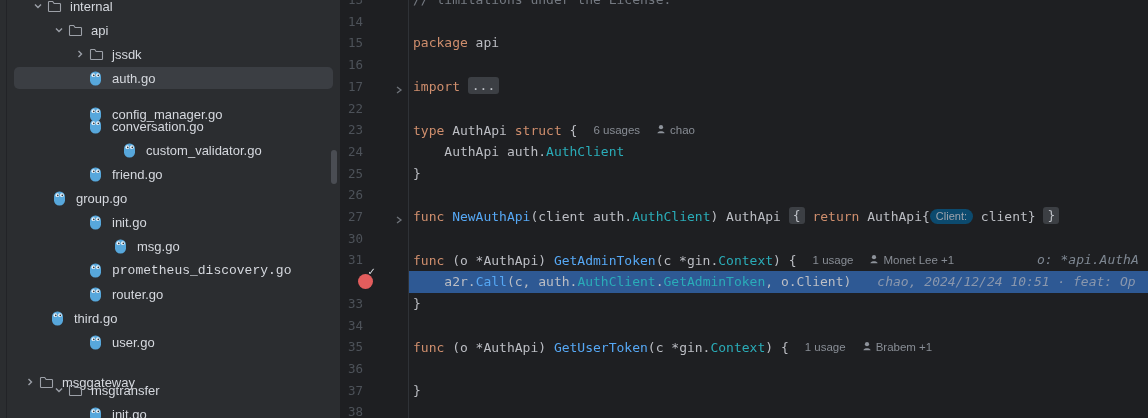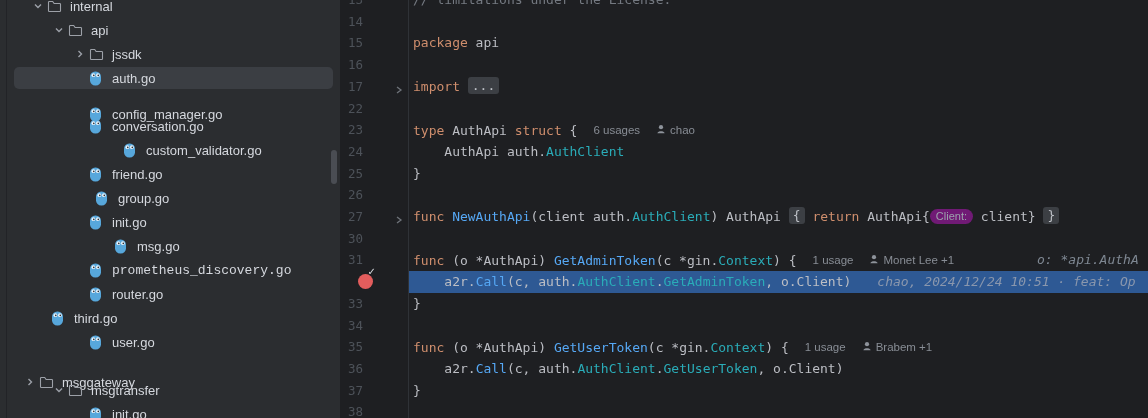--- a/index.html
+++ b/index.html
@@ -62,21 +62,21 @@
   .tk-kw{color:var(--c-keyword);}
   .tk-fn{color:var(--c-function);}
   .tk-ty{color:var(--c-type);}
   .tk-df{color:var(--c-text);}
   .tk-cmt{color:var(--c-comment);}
   .tk-box{
     display:inline-block;background:var(--c-fold_bg);border-radius:3px;
     padding:0 4px;line-height:17px;color:#BDC0C6;vertical-align:1px;
   }
   .tk-pill{
-    display:inline-block;background:#701a75;border-radius:8px;
+    display:inline-block;background:#0c4a6e;border-radius:8px;
     padding:0 6px;line-height:15px;color:#9DA3AD;vertical-align:1.5px;
     font-family:"Liberation Sans",sans-serif;font-size:11px;
   }
   .tk-usage{
     display:inline-block;margin-left:16px;color:var(--c-inlay);
     font-family:"Liberation Sans",sans-serif;font-size:11.5px;vertical-align:0.5px;
   }
   .tk-author{
     display:inline-flex;align-items:center;gap:4px;margin-left:16px;
     color:var(--c-inlay);font-family:"Liberation Sans",sans-serif;font-size:11.5px;
@@ -198,21 +198,21 @@
           <svg width="13" height="15" viewBox="0 0 13 15">
             <rect x="1" y="0.5" width="11" height="14" rx="5.2" fill="#57A7DB"></rect>
             <circle cx="4.4" cy="4.2" r="1.9" fill="#E8F2FA"></circle>
             <circle cx="8.9" cy="4.2" r="1.9" fill="#E8F2FA"></circle>
             <circle cx="4.8" cy="4.4" r="0.8" fill="#2A2E33"></circle>
             <circle cx="9.3" cy="4.4" r="0.8" fill="#2A2E33"></circle>
           </svg>
         </span>
         <span class="tree-label">friend.go</span>
       </div>
-      <div class="tree-row" style="top: 186px; padding-left: 76px;">
+      <div class="tree-row" style="top: 186px; padding-left: 34px;">
         <span class="tw-chev"></span>
         <span class="tw-icon">
           <svg width="13" height="15" viewBox="0 0 13 15">
             <rect x="1" y="0.5" width="11" height="14" rx="5.2" fill="#57A7DB"></rect>
             <circle cx="4.4" cy="4.2" r="1.9" fill="#E8F2FA"></circle>
             <circle cx="8.9" cy="4.2" r="1.9" fill="#E8F2FA"></circle>
             <circle cx="4.8" cy="4.4" r="0.8" fill="#2A2E33"></circle>
             <circle cx="9.3" cy="4.4" r="0.8" fill="#2A2E33"></circle>
           </svg>
         </span>
@@ -365,17 +365,17 @@
                 <circle cx="5" cy="3.2" r="2.1" fill="#8E939B"></circle>
                 <path d="M1.4 9.3 c0.6-2.6 6.6-2.6 7.2 0 z" fill="#8E939B"></path>
               </svg></span><span>Monet Lee +1</span></span></span></div>
       <div class="code-line exec" style="top: 271.1px;"><div class="bp"></div><span class="code-text"><span class="tk-df">    a2r.</span><span class="tk-fn">Call</span><span class="tk-df">(c, </span><span class="tk-df">auth.</span><span class="tk-ty">AuthClient</span><span class="tk-df">.</span><span class="tk-ty">GetAdminToken</span><span class="tk-df">, o.Client)</span><span class="tk-blame">chao, 2024/12/24 10:51 · feat: Op</span></span></div>
       <div class="code-line" style="top: 292.8px;"><span class="ln-num">33</span><span class="code-text"><span class="tk-df">}</span></span></div>
       <div class="code-line" style="top: 314.5px;"><span class="ln-num">34</span><span class="code-text"></span></div>
       <div class="code-line" style="top: 336.2px;"><span class="ln-num">35</span><span class="code-text"><span class="tk-kw">func</span><span class="tk-df"> (o *AuthApi) </span><span class="tk-fn">GetUserToken</span><span class="tk-df">(c *</span><span class="tk-df">gin.</span><span class="tk-ty">Context</span><span class="tk-df">) {</span><span class="tk-usage">1 usage</span><span class="tk-author"><span><svg width="10" height="10" viewBox="0 0 10 10">
                 <circle cx="5" cy="3.2" r="2.1" fill="#8E939B"></circle>
                 <path d="M1.4 9.3 c0.6-2.6 6.6-2.6 7.2 0 z" fill="#8E939B"></path>
               </svg></span><span>Brabem +1</span></span></span></div>
-      <div class="code-line" style="top: 357.9px;"><span class="ln-num">36</span><span class="code-text"><span class="tk-df">    a2r.</span><span class="tk-fn">Call</span><span class="tk-df">(c, </span><span class="tk-df">auth.</span><span class="tk-ty">AuthClient</span><span class="tk-df">.</span><span class="tk-ty">GetUserToken</span><span class="tk-df">, o.Client)</span></span></div>
+      <div class="code-line" style="top: 357.9px;"><span class="ln-num">36</span></div>
       <div class="code-line" style="top: 379.6px;"><span class="ln-num">37</span><span class="code-text"><span class="tk-df">}</span></span></div>
       <div class="code-line" style="top: 401.3px;"><span class="ln-num">38</span><span class="code-text"></span></div>
     </div>
 </div>
 
 </body></html>

